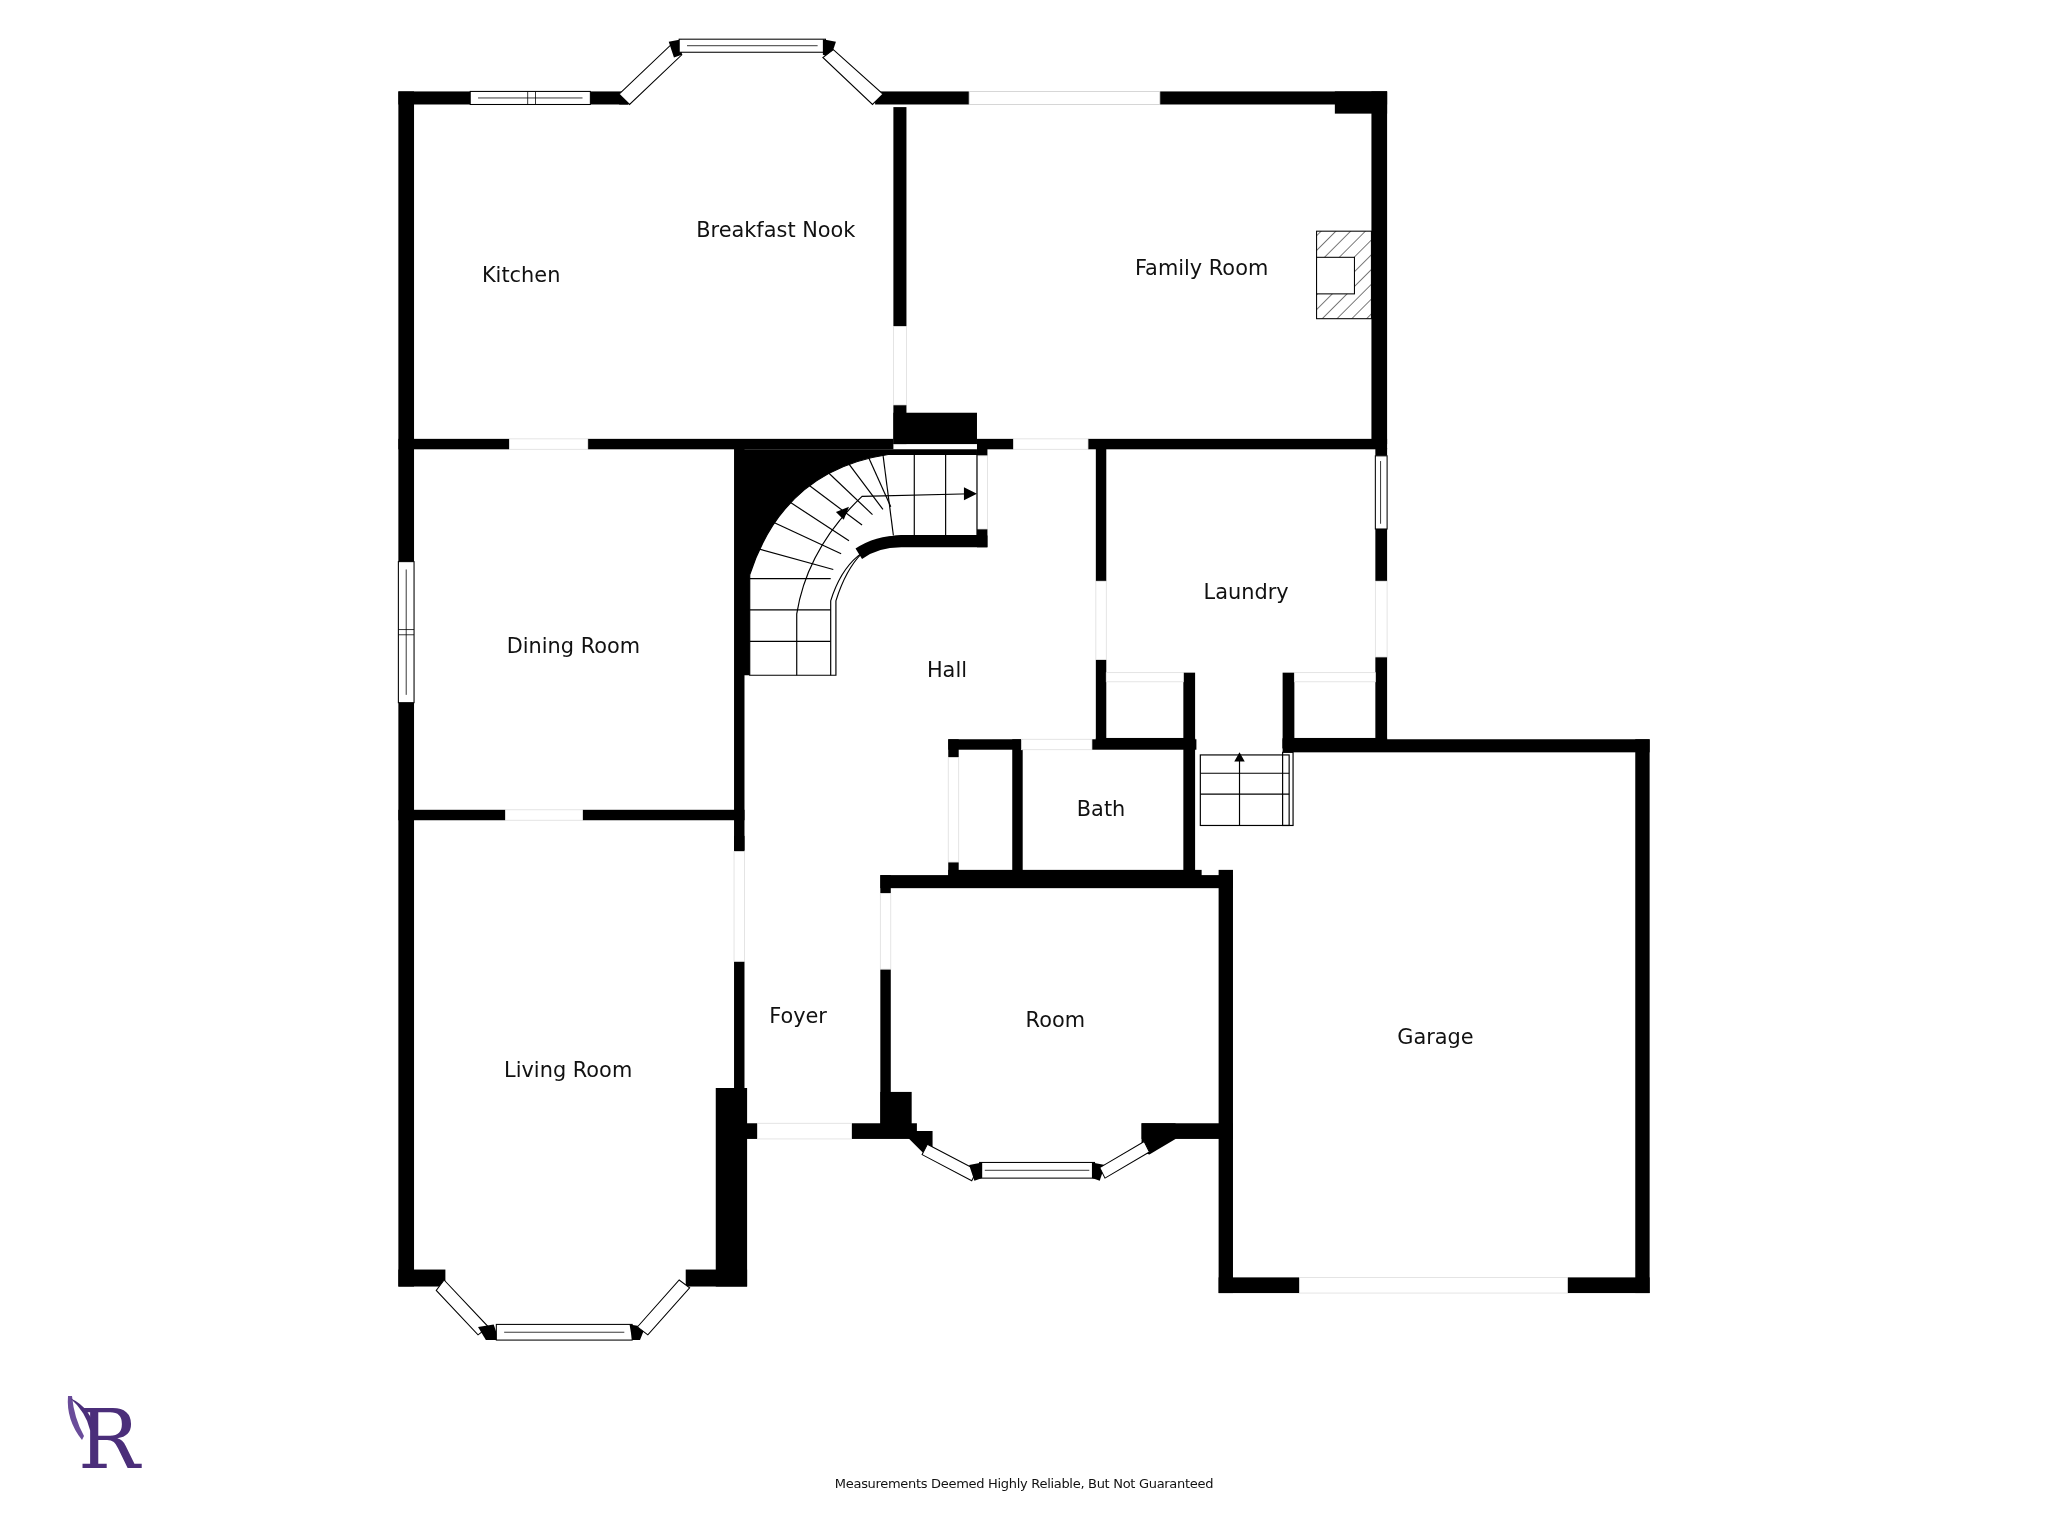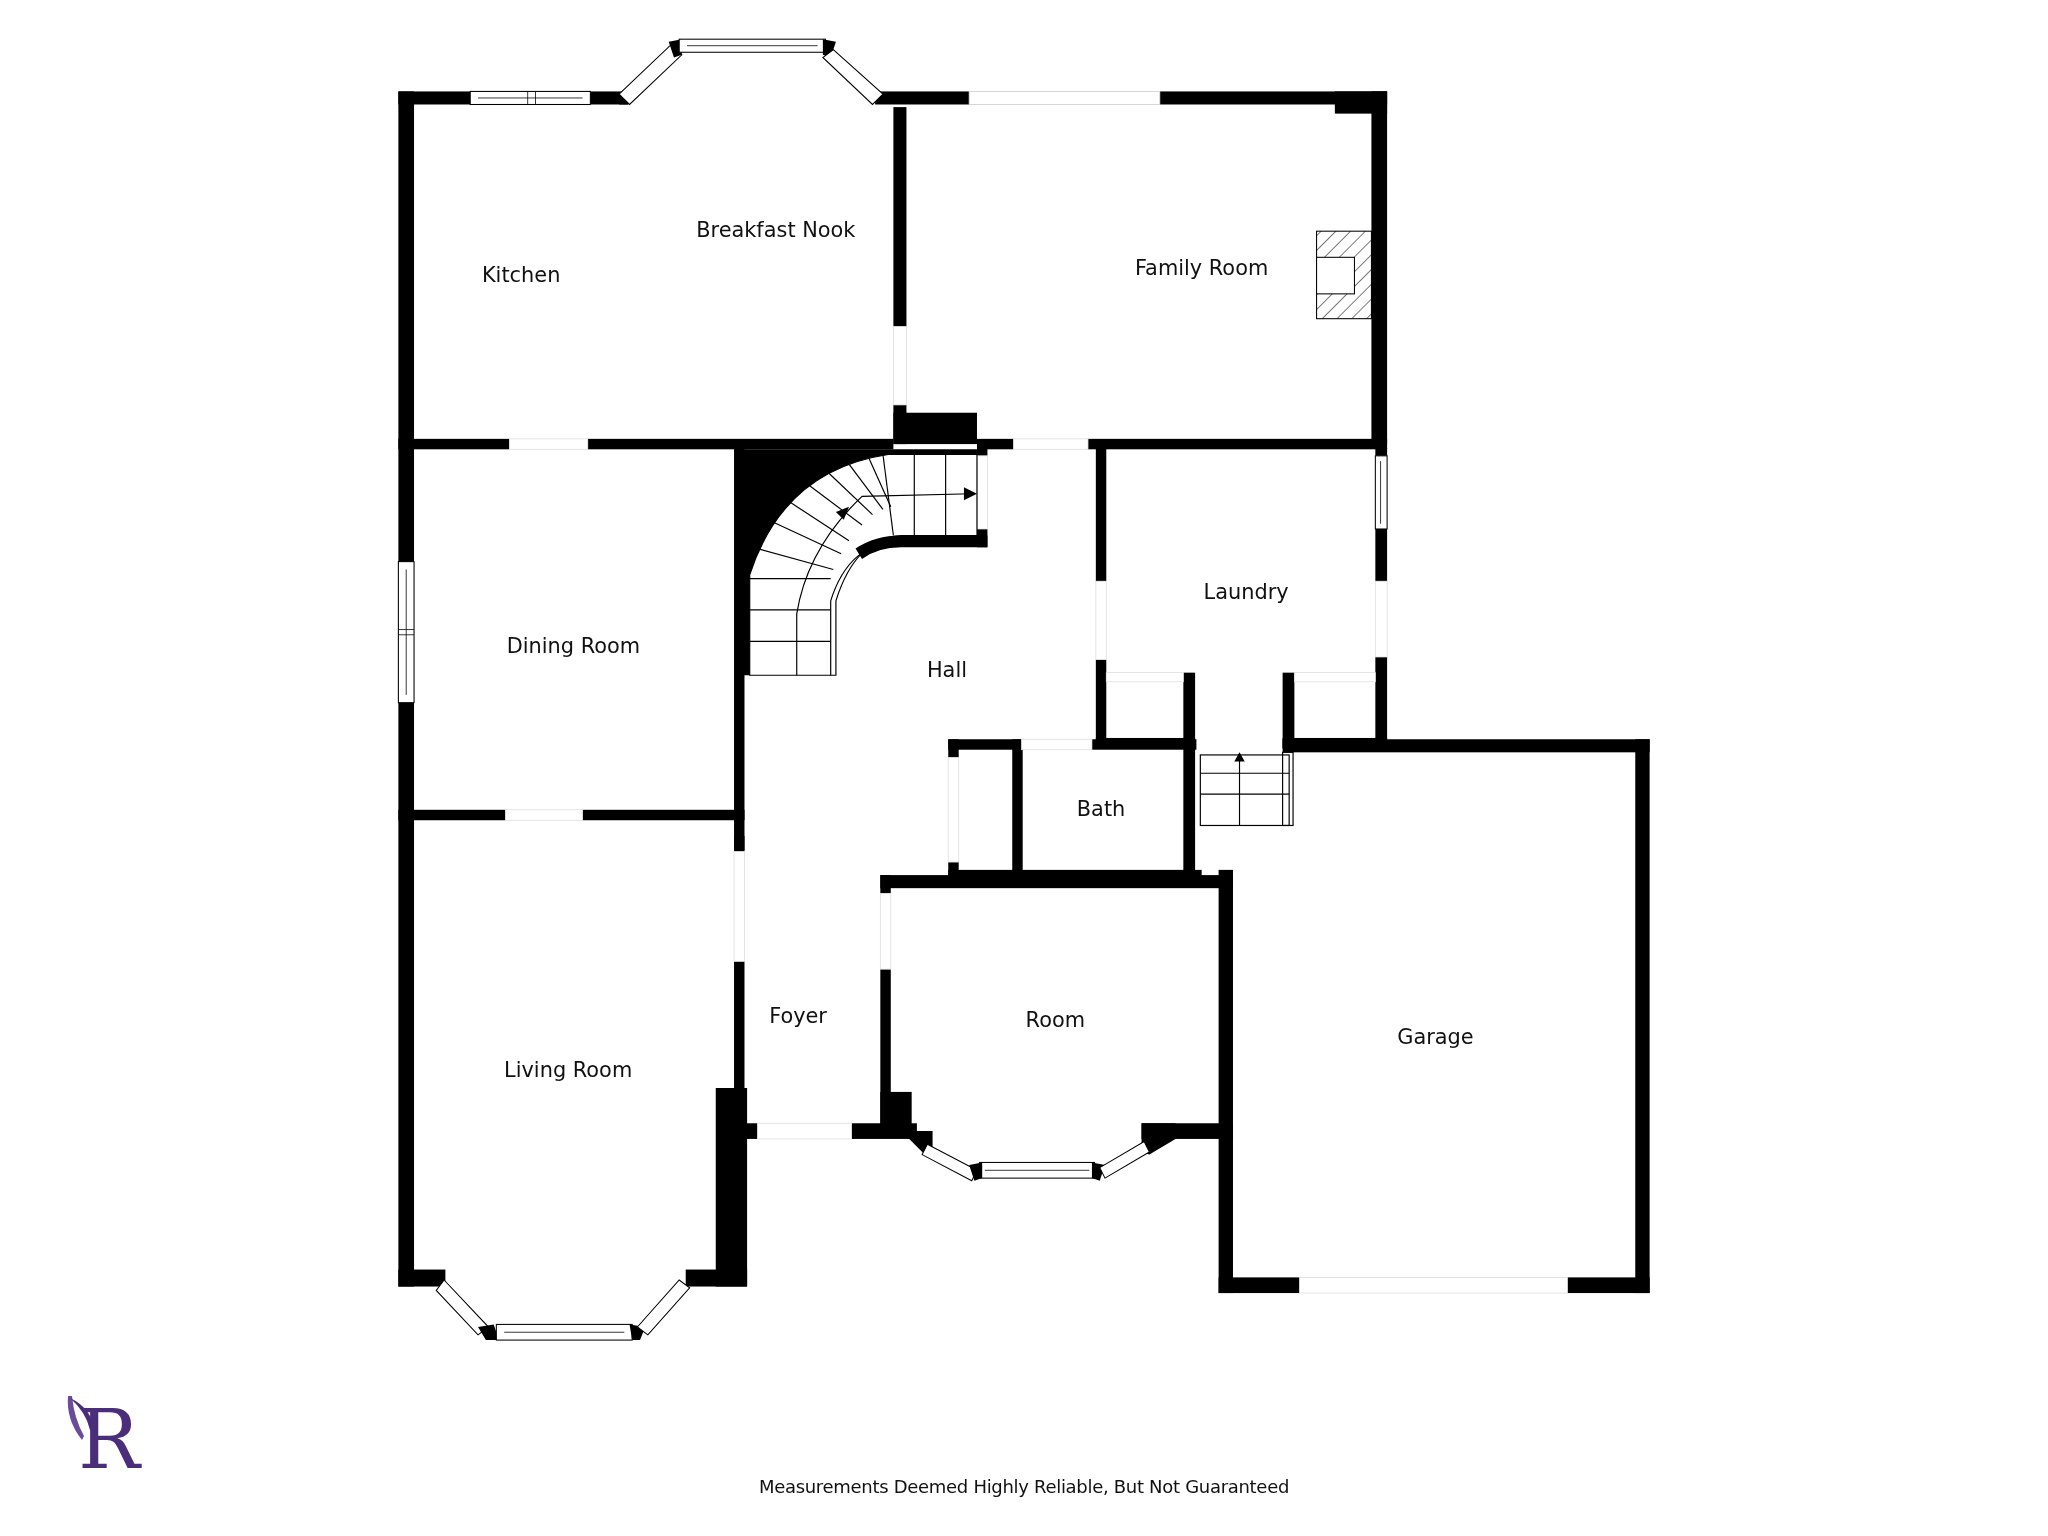--- a/index.html
+++ b/index.html
@@ -3,21 +3,21 @@
 <meta charset="utf-8">
 <style>
   html, body { margin:0; padding:0; background:#ffffff; }
   body { width:2048px; height:1536px; position:relative; overflow:hidden; font-family:"DejaVu Sans", sans-serif; }
   #plan { position:absolute; left:0; top:0; width:2048px; height:1536px; }
   .wall { fill:#000; }
   .win { fill:#fff; stroke:#000; stroke-width:0.8; }
   .opening { fill:#fff; stroke:#ddd; stroke-width:0.6; }
   .stair { fill:none; stroke:#000; stroke-width:0.9; }
   .room-label { font-family:"DejaVu Sans", sans-serif; font-size:16px; fill:#111; text-anchor:middle; dominant-baseline:middle; }
-  .footer { position:absolute; left:0; width:2048px; top:1476px; text-align:center; font-family:"DejaVu Sans", sans-serif; font-size:18px; color:#111; letter-spacing:-0.3px; }
+  .footer { position:absolute; left:0; width:2048px; top:1476px; text-align:center; font-family:"DejaVu Sans", sans-serif; font-size:13px; color:#111; letter-spacing:-0.3px; }
   .logo { position:absolute; left:62px; top:1390px; width:90px; height:84px; }
 </style>
 </head>
 <body>
 
 <svg id="plan" viewBox="0 0 1568 1176" xmlns="http://www.w3.org/2000/svg">
 
   <g>
 
     <rect class="wall" x="305" y="70" width="12" height="915"></rect>

